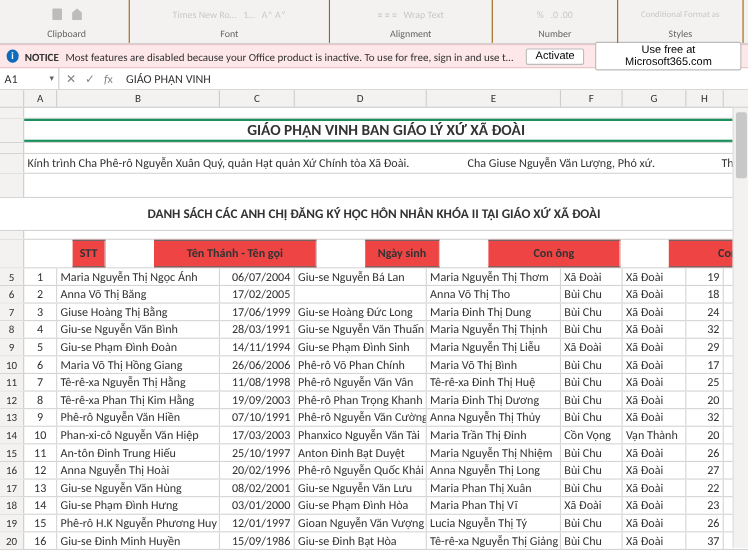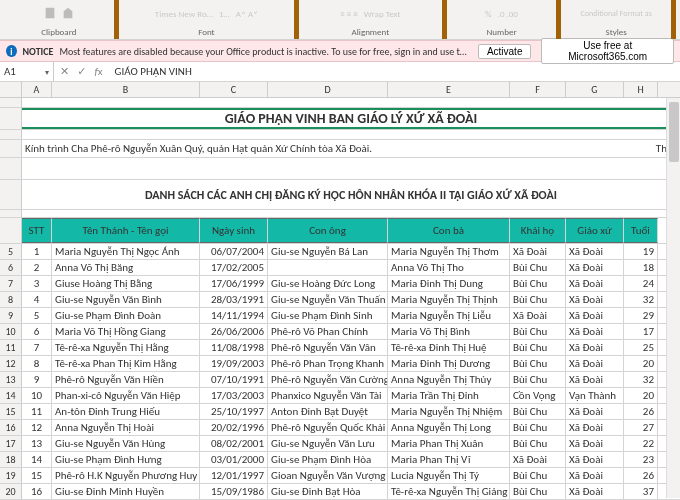--- a/index.html
+++ b/index.html
@@ -1,20 +1,20 @@
 <!DOCTYPE html>
 <html><head>
 <meta charset="utf-8">
 <style>
 * { box-sizing: border-box; margin: 0; padding: 0; }
 body { font-family: Calibri, Arial, sans-serif; font-size: 11px; color: #333; background: #fff; width: 680px; height: 500px; overflow: hidden; position: relative; }
 
 
 .ribbon { height: 40px; background: #f3f2f1; border-bottom: 1px solid #d4d4d4; display: flex; align-items: flex-end; padding: 0 4px; font-size: 9px; color: #666; }
-.ribbon-group { flex:1; text-align:center; border-right:5px solid #a16207; padding-bottom:2px; position:relative; }
+.ribbon-group { flex:1; text-align:center; border-right:1px solid #a16207; padding-bottom:2px; position:relative; }
 .ribbon-group .icons { height:26px; display:flex; align-items:center; justify-content:center; gap:4px; opacity:.35; }
 .ribbon-group .icons svg { width:14px; height:14px; fill:#5a5a5a; }
 .ribbon-group .label { font-size:9px; color:#666; }
 
 
 .notice { display:flex; align-items:center; background:#fde7e9; border-top:1px solid #e8c4c8; border-bottom:1px solid #e8c4c8; height:22px; font-size:10px; padding:0 6px; gap:6px; }
 .notice .ico { width:12px; height:12px; border-radius:50%; background:#0f6cbd; color:#fff; display:flex; align-items:center; justify-content:center; font-size:9px; font-weight:bold; }
 .notice .btn { background:#fff; border:1px solid #bbb; border-radius:2px; padding:1px 8px; font-size:10px; cursor:pointer; margin-left:4px; }
 
 
@@ -39,23 +39,23 @@
 
 .wA{width:30px;min-width:30px} .wB{width:148px;min-width:148px} .wC{width:68px;min-width:68px}
 .wD{width:120px;min-width:120px} .wE{width:122px;min-width:122px} .wF{width:56px;min-width:56px}
 .wG{width:58px;min-width:58px} .wH{width:34px;min-width:34px}
 
 .r-title{height:22px;} .r-title .cell{border-right:none;}
 .title-cell{flex:1;font-size:14px;font-weight:bold;text-align:center;justify-content:center;border:2px solid #1a8f5c;border-left:none;border-right:none;}
 .r-sp{height:10px;} .r-sp .cell{border-right:none;}
 .r-sub{height:18px;} .r-sub .cell{border-right:none;font-size:11px;}
 .r-blank{height:22px;} .r-blank .cell{border-right:none;}
-.r-section{height:30px;} .r-section .cell{border-right:none;}
+.r-section{height:30px;flex-direction:column;} .r-section .cell{border-right:none;}
 .section-cell{flex:1;font-size:12px;font-weight:bold;text-align:center;justify-content:center;}
-.r-hdr{height:26px;} .r-hdr .cell{font-weight:normal;justify-content:center;background:#14b8a6;border-top:1px solid #666;border-bottom:1px solid #666;}
+.r-hdr{height:26px;} .r-hdr .cell{font-weight:bold;justify-content:center;background:#ef4444;border-top:1px solid #666;border-bottom:1px solid #666;margin-left:44px;}
 .r-data{height:16px;}
 .r-data .wA{justify-content:center;}
 .r-data .wC, .r-data .wH{justify-content:flex-end;}
 
 
 .scroll { position:absolute; right:0; top:98px; width:14px; height:400px; background:#f3f2f1; border-left:1px solid #ddd; }
 .scroll .thumb{ position:absolute; top:4px; left:2px; width:10px; height:60px; background:#c8c8c8; border-radius:2px; }
 </style>
 </head>
 <body>
@@ -132,20 +132,21 @@
     <div class="rh"></div>
     <div class="cell title-cell">GIÁO PHẬN VINH BAN GIÁO LÝ XỨ XÃ ĐOÀI</div>
   </div>
   <div class="row r-sp">
       <div class="rh"></div>
       <div class="cell" style="flex:1"></div>
     </div>
   <div class="row r-sub">
     <div class="rh"></div>
     <div class="cell" style="width:400px">Kính trình Cha Phê-rô Nguyễn Xuân Quý, quản Hạt quản Xứ Chính tòa Xã Đoài.</div>
+    <div class="cell" style="width:200px">Cha Giuse Nguyễn Văn Lượng, Phó xứ.</div>
     <div class="cell" style="flex:1;justify-content:flex-end">Thầy</div>
   </div>
   <div class="row r-blank">
       <div class="rh"></div>
       <div class="cell" style="flex:1"></div>
     </div>
   <div class="row r-section">
     <div class="rh"></div>
     <div class="cell section-cell">DANH SÁCH CÁC ANH CHỊ ĐĂNG KÝ HỌC HÔN NHÂN KHÓA II TẠI GIÁO XỨ XÃ ĐOÀI</div>
   </div>

